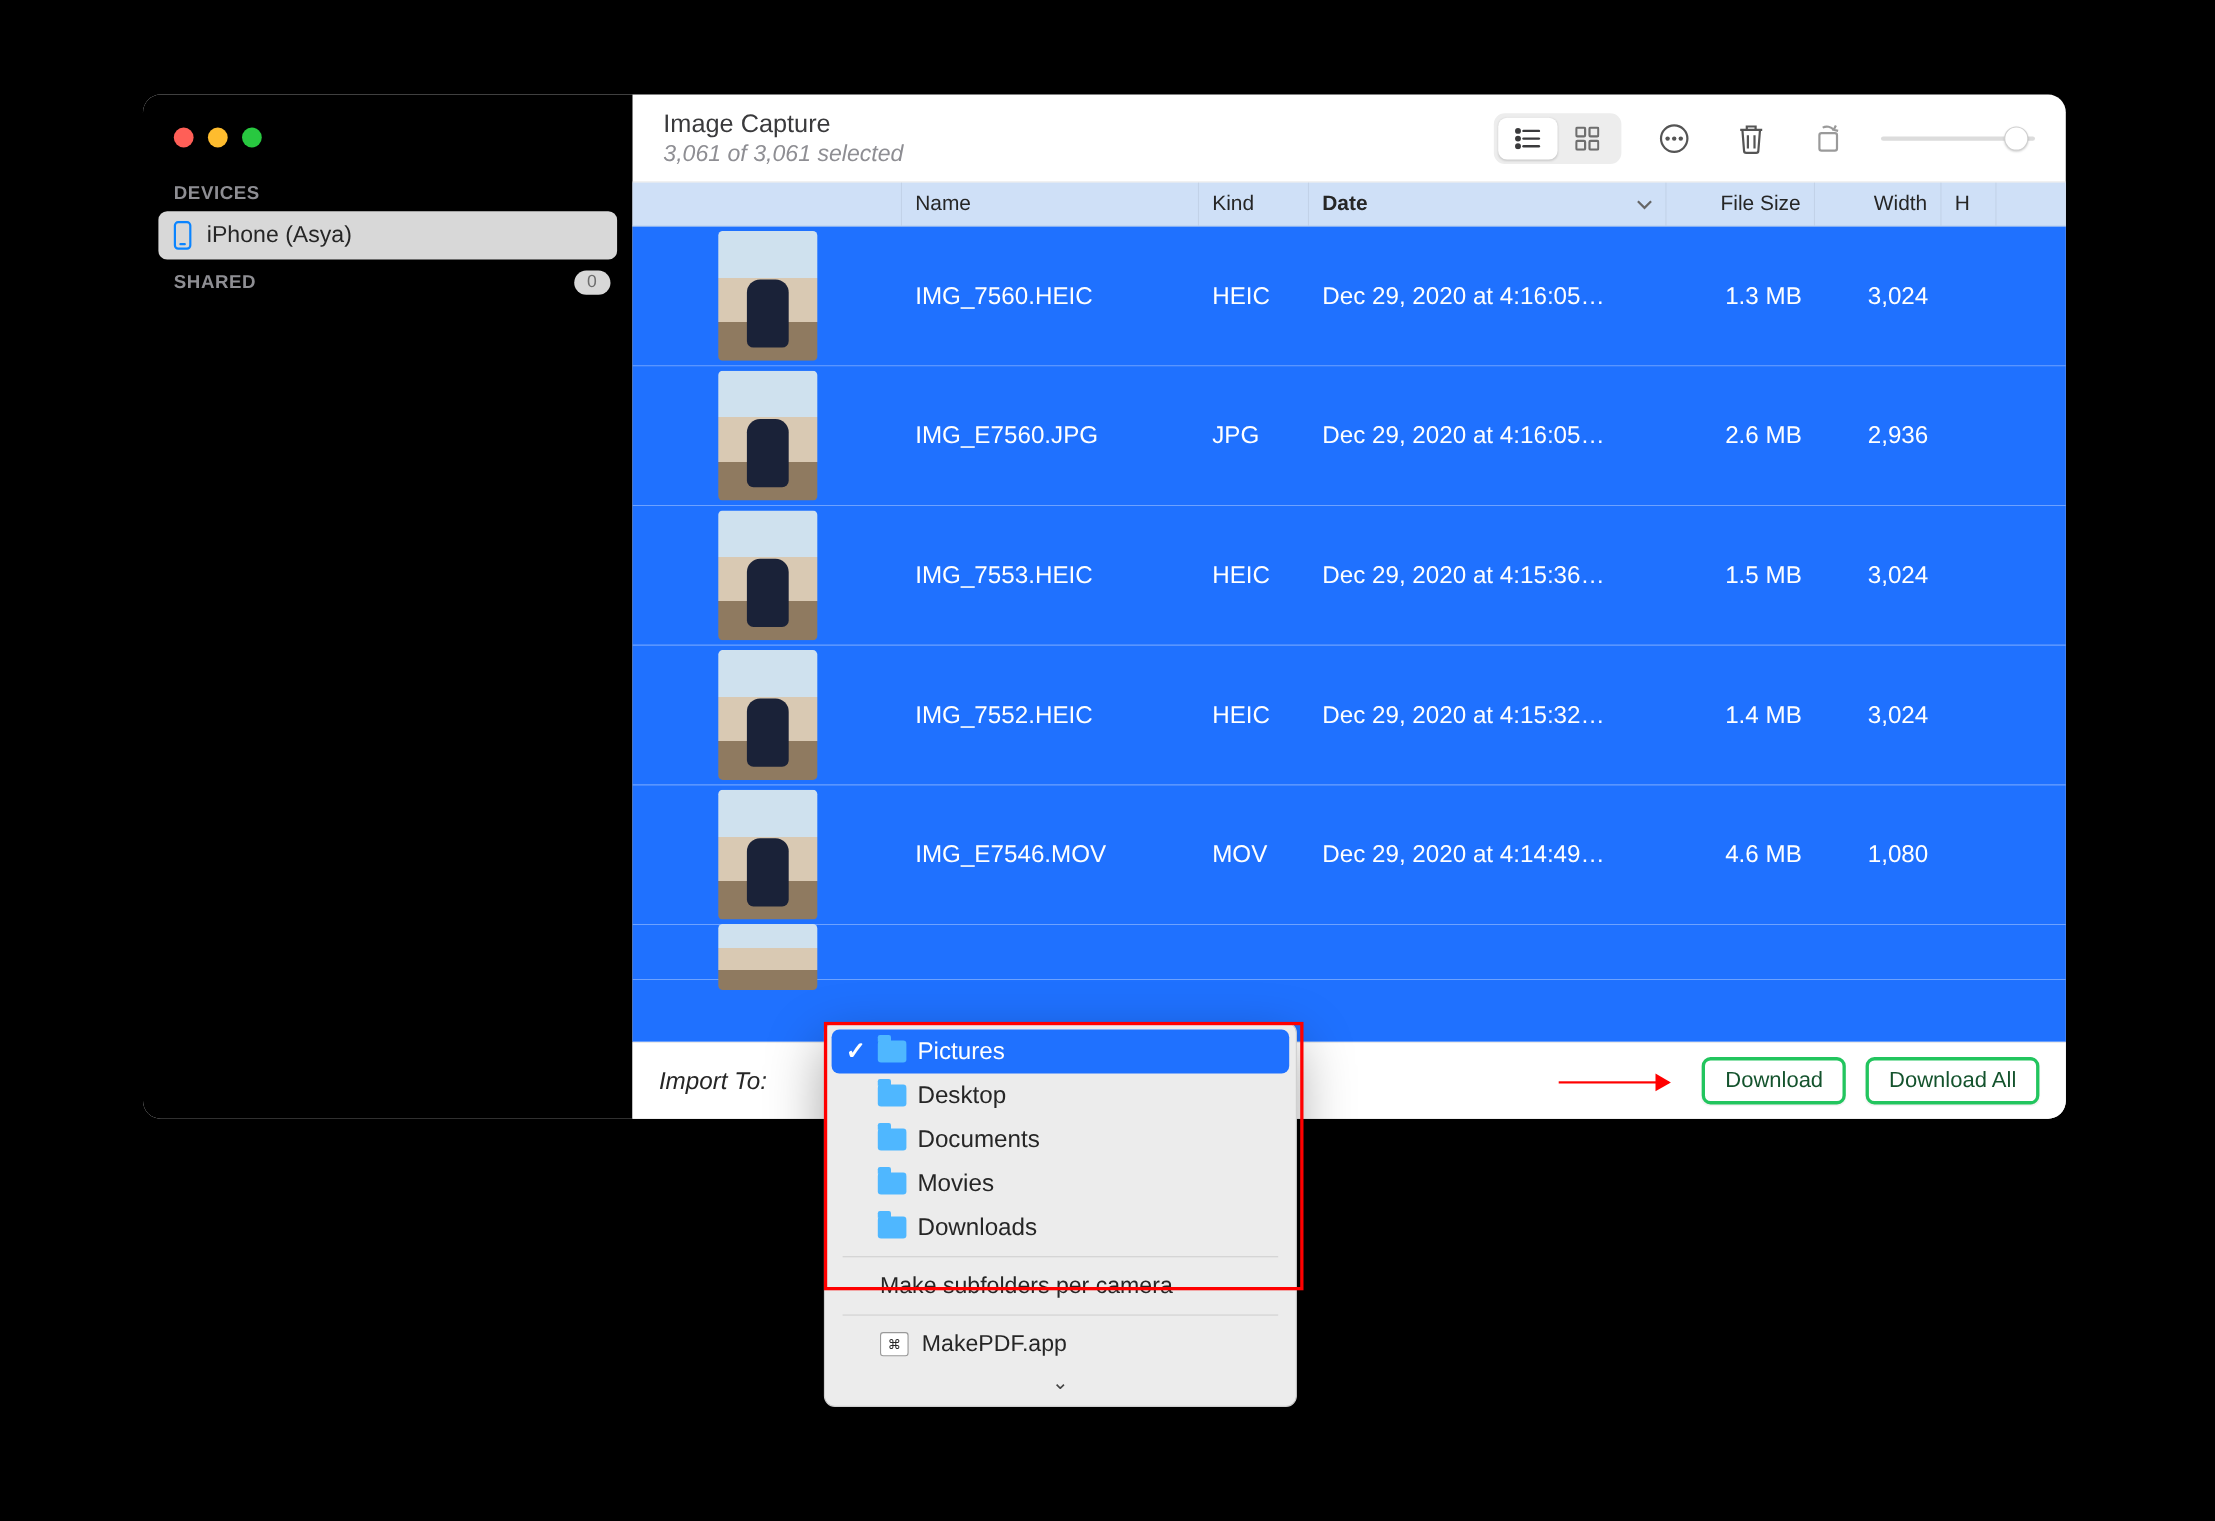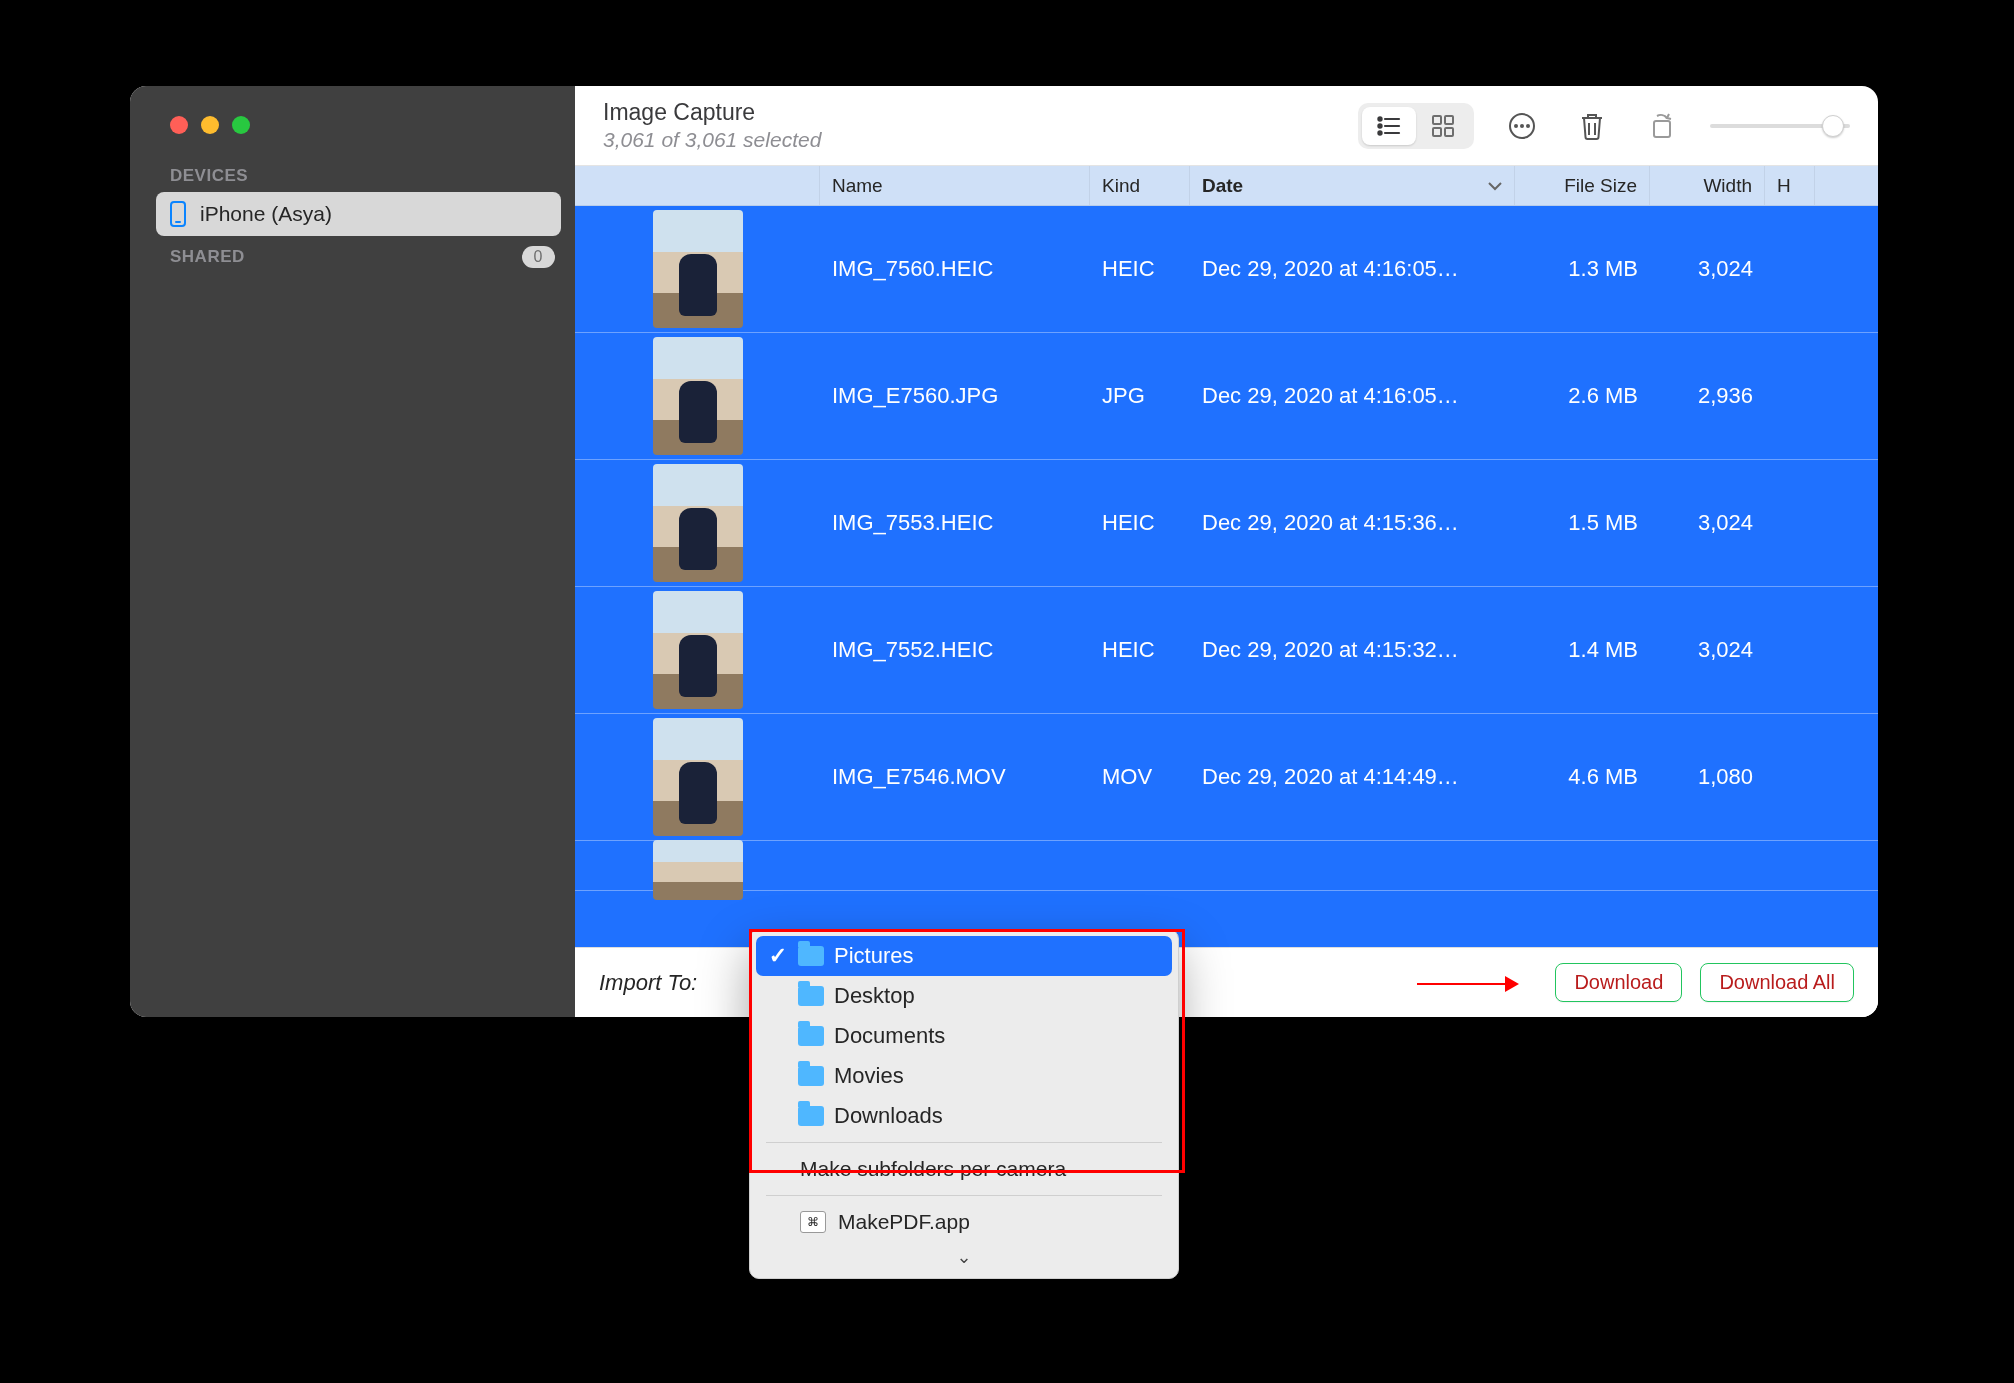--- a/index.html
+++ b/index.html
@@ -18,25 +18,24 @@
     width: 1748px;
     height: 931px;
     background: #fff;
     border-radius: 16px;
     box-shadow: 0 30px 80px rgba(0,0,0,.5);
     display: flex;
     overflow: visible;
   }
   .sidebar {
     width: 445px;
-    background: #404040;
+    background: #000000;
     border-top-left-radius: 16px;
     border-bottom-left-radius: 16px;
     padding-top: 24px;
-    padding-left: 12px;
   }
   .traffic { display:flex; gap:13px; padding: 6px 0 22px 28px; }
   .traffic span { width:18px; height:18px; border-radius:50%; display:inline-block; }
   .tl-close{background:#ff5f57;} .tl-min{background:#febc2e;} .tl-max{background:#28c840;}
   .sb-heading {
     font-size: 17px;
     font-weight: 600;
     color: #8e8e93;
     letter-spacing: .5px;
     padding: 10px 20px 6px 28px;
@@ -108,22 +107,22 @@
   .row.partial{height:50px;}
 
   .footer{
     height:70px;border-top:1px solid #ddd;display:flex;align-items:center;
     padding:0 24px;gap:18px;background:#fff;
     border-bottom-right-radius:16px;
   }
   .footer-label{font-size:22px;color:#262626;font-style:italic;}
   .footer-spacer{flex:1;}
   .btn{
-    font-size:20px;padding:7px 18px;border:1px solid #22c55e;border-radius:8px;
-    background:#fff;color:#b91c1c;box-shadow:0 1px 1px rgba(0,0,0,.05);
+    font-size:20px;padding:7px 18px;border:3px solid #22c55e;border-radius:8px;
+    background:#fff;color:#14532d;box-shadow:0 1px 1px rgba(0,0,0,.05);
   }
 
   .arrow{
     position:absolute;left:842px;bottom:32px;width:100px;height:2px;background:#ff0000;
     z-index:5;
   }
   .arrow::after{
     content:"";position:absolute;right:-2px;top:50%;transform:translateY(-50%);
     border-left:14px solid #ff0000;border-top:8px solid transparent;border-bottom:8px solid transparent;
   }

